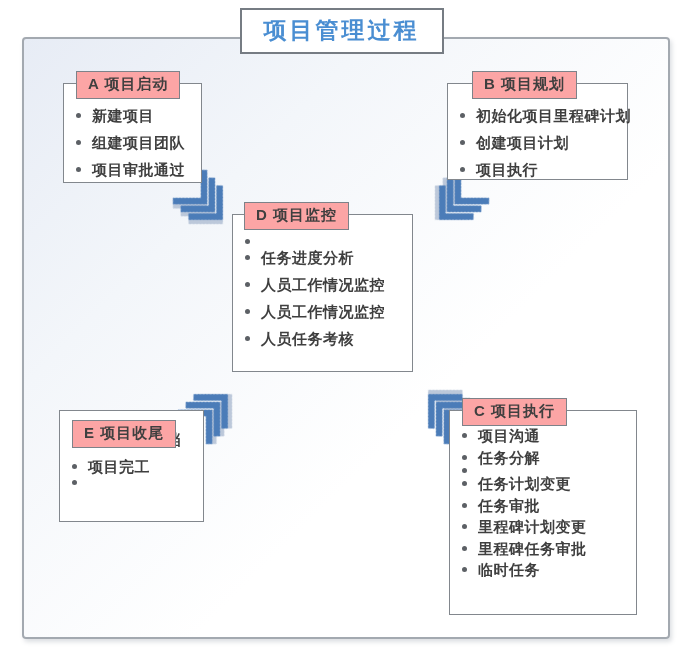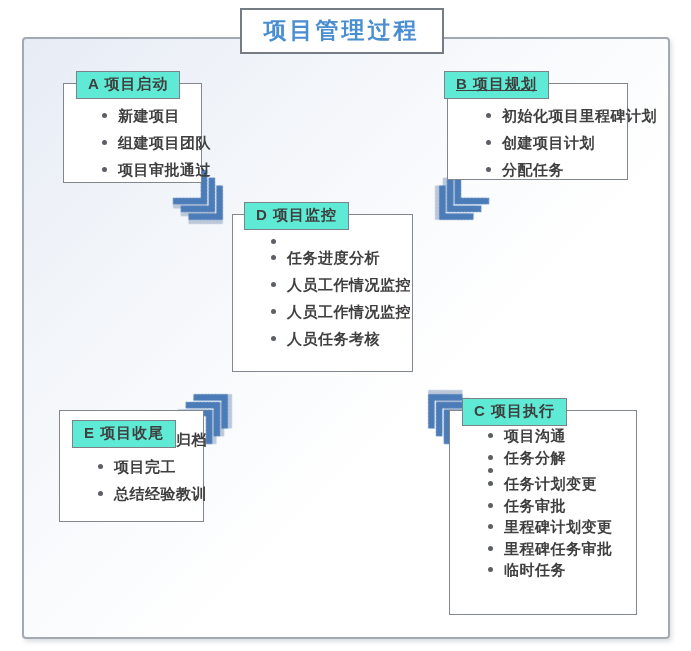--- a/index.html
+++ b/index.html
@@ -41,25 +41,24 @@
     color: var(--title-text, #4a8ed2);
     white-space: nowrap;
   }
   
   .pbox {
     position: absolute;
     background: #ffffff;
     border: 1.5px solid #82878d;
     z-index: 2;
     box-sizing: border-box;
-    padding-left: 26px;
   }
   .pbox-header {
     position: absolute;
-    background: #5eead4;
+    background: #fca5a5;
     border: 1.5px solid #7d8289;
     padding: 3px 11px 4px 11px;
     z-index: 3;
     font-size: 15px;
     font-weight: bold;
     letter-spacing: 1px;
     color: var(--item-text, #3f3f3f);
     white-space: nowrap;
   }
   ul.item-list {
@@ -88,21 +87,21 @@
   
   #box-a ul, #box-b ul { padding-top: 18px; }
   #box-d ul { padding-top: 24px; }
   #box-e ul { padding-top: 15px; }
   #box-c ul { padding-top: 14px; }
   #box-c ul li { line-height: 21.5px; }
 
   #box-a { left: 63px;  top: 83px;  width: 139px; height: 100px; }
   #hdr-a { left: 76px;  top: 71px; }
   #box-b { left: 447px; top: 83px;  width: 181px; height: 97px; }
-  #hdr-b { left: 444px; top: 71px; text-decoration: underline; }
+  #hdr-b { left: 472px; top: 71px; }
   #box-d { left: 232px; top: 214px; width: 181px; height: 158px; }
   #hdr-d { left: 244px; top: 202px; }
   #box-e { left: 59px;  top: 410px; width: 145px; height: 112px; }
   #hdr-e { left: 72px;  top: 398px; margin-top: 22px; }
   #box-c { left: 449px; top: 410px; width: 188px; height: 205px; }
   #hdr-c { left: 462px; top: 398px; }
 
   
   .arrow {
     position: absolute;
@@ -154,21 +153,21 @@
         <li>
           <span class="bullet"></span>
           <span>初始化项目里程碑计划</span>
         </li>
         <li>
           <span class="bullet"></span>
           <span>创建项目计划</span>
         </li>
         <li>
           <span class="bullet"></span>
-          <span>分配任务</span>
+          <span>项目执行</span>
         </li>
       </ul>
   </div>
   <div class="pbox-header" id="hdr-b">B 项目规划</div>
 
   <div class="pbox" id="box-d">
     <ul class="item-list">
         <li>
           <span class="bullet"></span>
         </li>
@@ -197,21 +196,20 @@
         <li>
           <span class="bullet"></span>
           <span>项目文档归档</span>
         </li>
         <li>
           <span class="bullet"></span>
           <span>项目完工</span>
         </li>
         <li>
           <span class="bullet"></span>
-          <span>总结经验教训</span>
         </li>
       </ul>
   </div>
   <div class="pbox-header" id="hdr-e">E 项目收尾</div>
 
   <div class="pbox" id="box-c">
     <ul class="item-list">
         <li>
           <span class="bullet"></span>
           <span>项目沟通</span>

